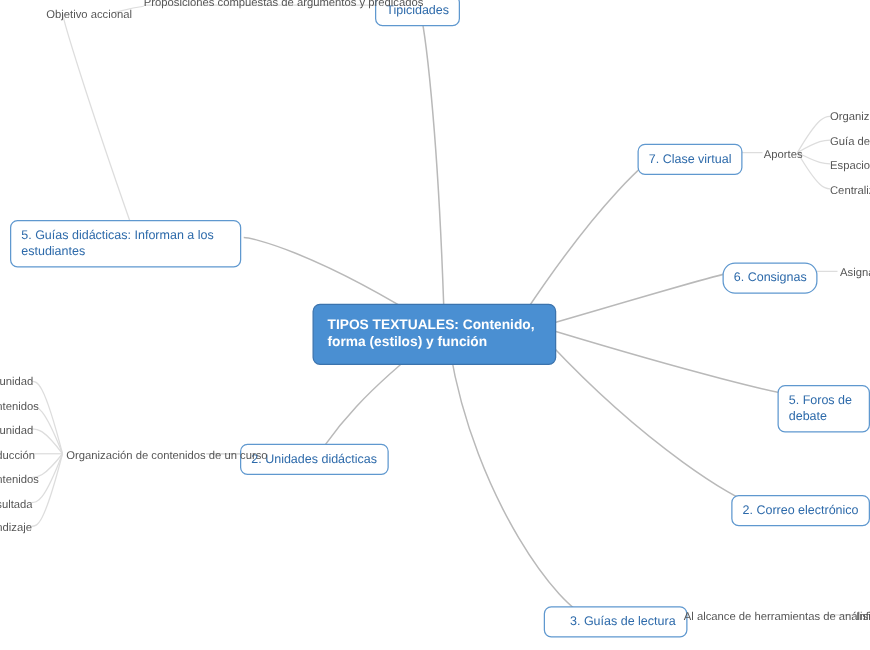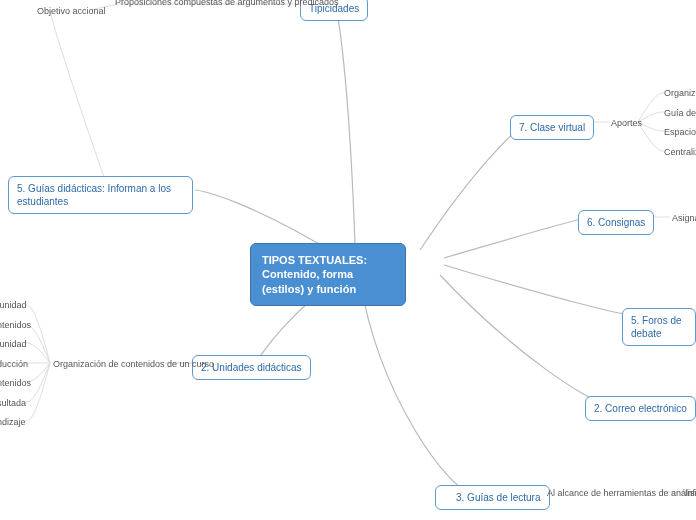--- a/index.html
+++ b/index.html
@@ -27,21 +27,21 @@
     line-height: 1.3;
     box-sizing: border-box;
     white-space: normal;
   }
   .central {
     background: #4a8fd2;
     color: #ffffff;
     font-weight: bold;
     padding: 9px 11px;
     font-size: 11px;
-    width: 156px;
+    width: 195px;
     border: 1px solid #3b73ad;
   }
   .branch {
     background: #ffffff;
     color: #2d6aaa;
     border: 1px solid #5f98cf;
     padding: 5px 8px;
     font-size: 10px;
     font-weight: normal;
     text-align: left;
@@ -117,21 +117,21 @@
 </div>
 
 <div class="node branch" style="left:585px; top:396px;">
   <span>2. Correo electrónico</span>
 </div>
 
 <div class="node branch" style="left:622px; top:308px;">
   <span>5. Foros de debate</span>
 </div>
 
-<div class="node branch" style="left:578px; top:210px;">
+<div class="node branch" style="left:578px; top:210px;border-radius:10px;">
   <span>6. Consignas</span>
 </div>
 
 <div class="node branch" style="left:510px; top:115px;">
   <span>7. Clase virtual</span>
 </div>
 
 <div class="node branch" style="left:300px; top:-4px;">
   <span>Tipicidades</span>
 </div>

